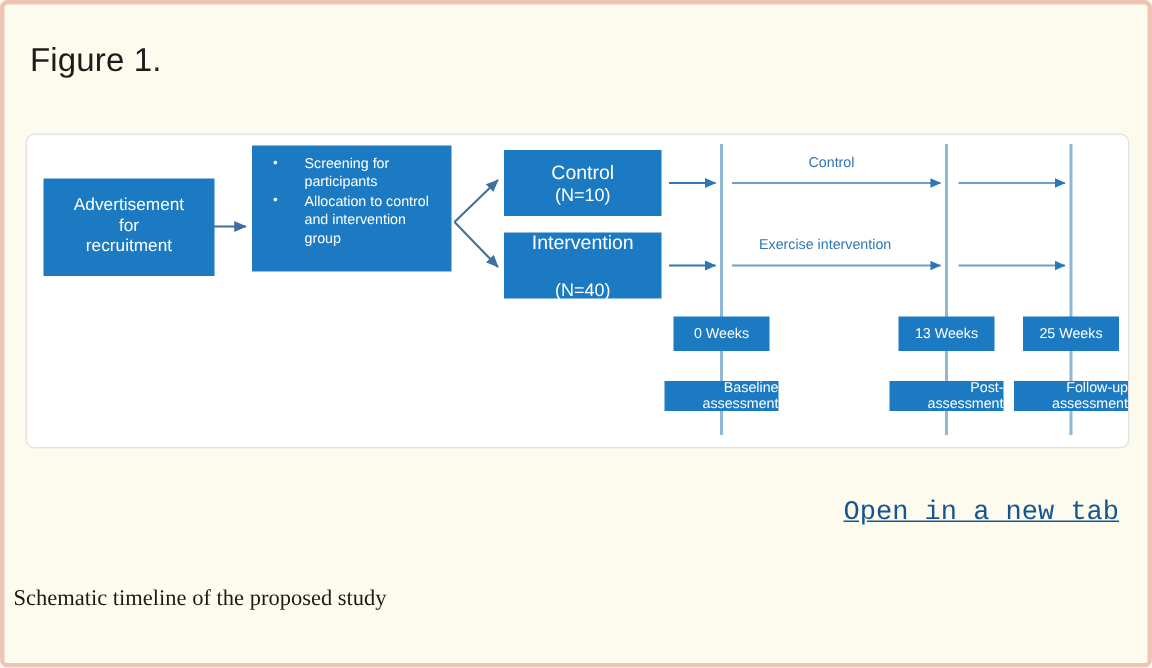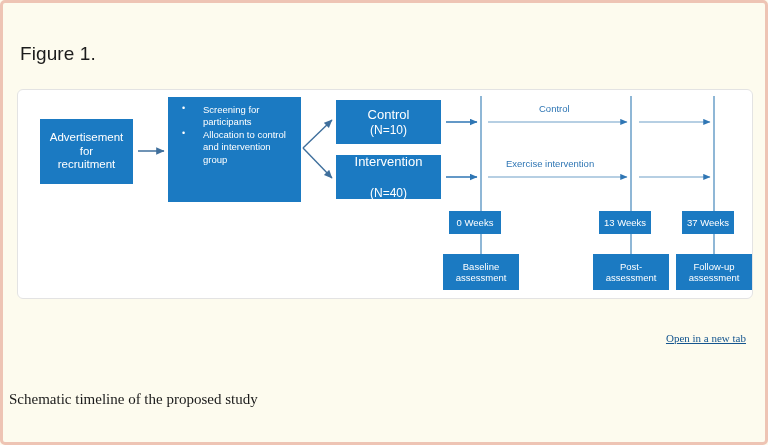--- a/index.html
+++ b/index.html
@@ -21,22 +21,22 @@
     background: #fdfbee;
     border: 3px solid #eec4b4;
     border-radius: 5px;
     overflow: hidden;
   }
 
   
   .fig-heading {
     position: absolute;
     left: 17px;
-    top: 40px;
-    font-size: 19px;
+    top: 24px;
+    font-size: 22px;
     color: #1c1c1c;
     letter-spacing: .1px;
     font-family: "Liberation Sans", sans-serif;
   }
 
   
   .diagram-panel {
     position: absolute;
     left: 14px;
     top: 86px;
@@ -63,27 +63,27 @@
     box-sizing: border-box;
     display: flex;
     align-items: center;
     justify-content: center;
     text-align: center;
     line-height: 1.18;
     font-family: "Liberation Sans", sans-serif;
     -webkit-font-smoothing: antialiased;
   }
   .bx-adv {
-    left: 22px; top: 29px;
-    width: 93px; height: 65px;
+    left: 11px; top: 29px;
+    width: 114px; height: 65px;
     font-size: 11.5px;
   }
   .bx-screen {
     left: 150px; top: 7px;
-    width: 133px; height: 105px;
+    width: 133px; height: 84px;
     font-size: 9.5px;
     justify-content: flex-start;
     text-align: left;
     padding: 7px 6px 6px 8px;
     align-items: flex-start;
   }
   .bullets {
     margin: 0;
     padding: 0;
     list-style: none;
@@ -111,33 +111,34 @@
   .bx-interv {
     left: 318px; top: 65px;
     width: 105px; height: 44px;
     font-size: 13px;
     flex-direction: column;
     gap: 16px;
   }
   .bx-control .ln2, .bx-interv .ln2 { font-size: 12px; }
 
   .bx-week {
-    width: 52px; height: 23px;
+    width: 64px; height: 23px;
     font-size: 9.5px;
     top: 121px;
   }
   .wk0    { left: 431px; }
   .wk13   { left: 581px; }
   .wk25   { left: 664px; }
 
   .bx-assess {
-    width: 76px; height: 36px;
+    width: 76px; height: 20px;
     font-size: 9.5px;
     top: 164px;
     flex-direction: column;
+    align-items: flex-end;
   }
   .as-base { left: 425px; }
   .as-post { left: 575px; }
   .as-foll { left: 658px; }
 
   
   .vline {
     position: absolute;
     width: 2px;
     background: #8fb7d6;
@@ -165,24 +166,24 @@
     white-space: nowrap;
   }
   .lbl-control { left: 521px; top: 13px; }
   .lbl-exercise { left: 488px; top: 68px; }
 
   
   .open-tab-link {
     position: absolute;
     right: 19px;
     top: 329px;
-    font-size: 11px;
+    font-size: 18px;
     color: #14558f;
     text-decoration: underline;
-    font-family: Liberation Serif, serif;
+    font-family: Liberation Mono, monospace;
     cursor: pointer;
   }
 
   
   .caption {
     position: absolute;
     left: 6px;
     top: 388px;
     font-size: 15px;
     color: #1a1a1a;
@@ -255,21 +256,21 @@
       <div class="bx bx-interv">
         <div class="ln1">Intervention</div>
         <div class="ln2">(N=40)</div>
       </div>
 
       <div class="arrow-label lbl-control">Control</div>
       <div class="arrow-label lbl-exercise">Exercise intervention</div>
 
       <div class="bx bx-week wk0">0 Weeks</div>
       <div class="bx bx-week wk13">13 Weeks</div>
-      <div class="bx bx-week wk25">37 Weeks</div>
+      <div class="bx bx-week wk25">25 Weeks</div>
 
       <div class="bx bx-assess as-base">
         <div>Baseline</div>
         <div>assessment</div>
       </div>
       <div class="bx bx-assess as-post">
         <div>Post-</div>
         <div>assessment</div>
       </div>
       <div class="bx bx-assess as-foll">

